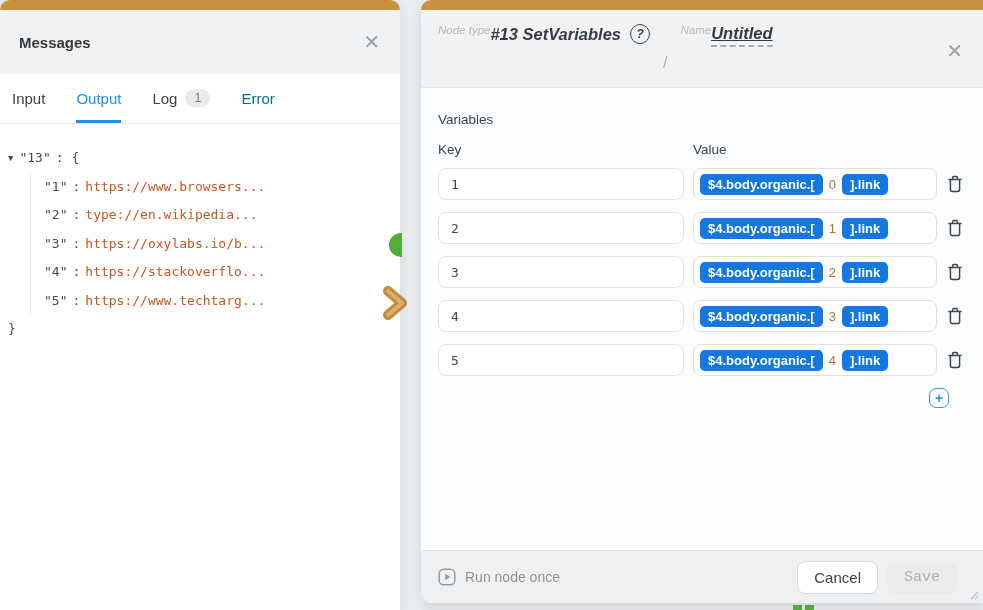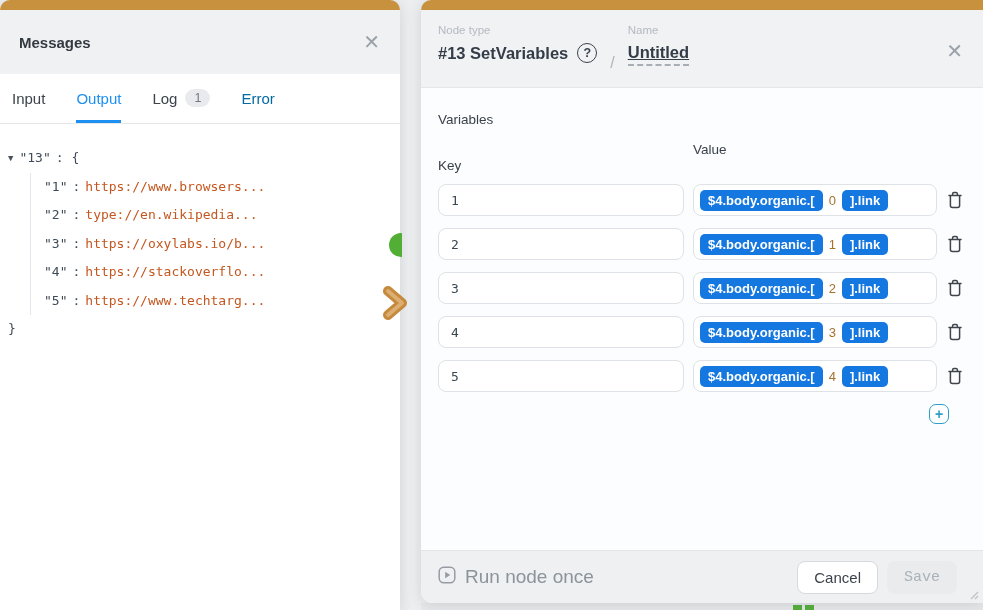--- a/index.html
+++ b/index.html
@@ -45,37 +45,37 @@
                   background:#E7E9EB; z-index:1; }
   .speck { position:absolute; top:605px; width:9px; height:5px; background:#55B13B; z-index:1; }
   .speck.s1 { left:793px; } .speck.s2 { left:805px; }
 
   
   .right-panel { left:421px; width:562px; height:603px; border-radius:12px 0 0 12px;
                  display:flex; flex-direction:column; z-index:4; }
   .right-panel .accent-bar { border-radius:12px 0 0 0; }
   .rp-header { height:78px; background:#F1F2F4; border-bottom:1px solid #E4E7EA;
                display:flex; align-items:flex-start; padding:14px 20px 0 17px; }
-  .field-group { display:flex; flex-direction:column; }
+  .field-group { display:flex; flex-direction:row;font-style:italic; }
   .field-label { font-size:11.5px; color:#B4BAC1; margin-bottom:7px; }
   .field-value { font-size:16.5px; font-weight:bold; color:#333C47; display:flex; align-items:center; }
   .help-circle { width:20px; height:20px; border:1.6px solid #39424D; border-radius:50%;
                  display:inline-flex; align-items:center; justify-content:center;
                  font-size:12.5px; font-weight:bold; color:#39424D; margin-left:9px; cursor:pointer; }
   .hdr-slash { font-size:16px; color:#AEB4BB; font-weight:normal; margin:30px 13px 0; }
   .name-group { margin-top:0; }
   .name-value { text-decoration:underline; border-bottom:2px dashed #A8AEB6; padding-bottom:2px;
                 cursor:text; }
   .rp-close { margin-left:auto; padding-top:17px; }
 
   
   .rp-body { flex:1; background:#FCFDFE; padding:24px 20px 0 17px; }
   .section-label { font-size:13.5px; color:#3A414A; margin-bottom:15px; }
   .cols-header { display:flex; margin-bottom:11px; font-size:13.5px; color:#3A414A; }
-  .cols-header .key-h { width:246px; margin-right:9px;margin-top:16px; }
+  .cols-header .key-h { width:246px; margin-right:9px; }
   .cols-header .val-h { flex:1; }
   .cols-header .sp { width:26px; }
   .var-row { display:flex; align-items:center; margin-bottom:12px; }
   .key-input { width:246px; height:32px; border:1px solid #DEE2E6; border-radius:8px;
                background:#fff; margin-right:9px; padding:0 12px;
                font-family:"DejaVu Sans Mono", monospace; font-size:13px; color:#3A4650; outline:none; }
   .value-field { flex:1; height:32px; border:1px solid #DEE2E6; border-radius:8px; background:#fff;
                  display:flex; align-items:center; padding:0 6px; gap:6px; margin-right:10px; }
   .chip { background:#1577E0; color:#fff; font-size:13px; font-weight:600; border-radius:5px;
           padding:3px 8px; cursor:pointer; white-space:nowrap; }
@@ -83,21 +83,21 @@
   .trash-btn { width:16px; height:18px; cursor:pointer; flex:0 0 auto; display:flex; align-items:center; }
   .add-row { display:flex; justify-content:flex-end; padding-right:14px; margin-top:8px; }
   .add-btn { width:20px; height:20px; border:1.6px solid #2C9FC9; border-radius:7px; color:#2C9FC9;
              font-size:14px; font-weight:600; display:flex; align-items:center; justify-content:center;
              cursor:pointer; line-height:1; background:#fff; }
 
   
   .rp-footer { height:53px; background:#EFF0F2; border-top:1px solid #E3E6E9;
                border-radius:0 0 0 12px; display:flex; align-items:center;
                padding:0 26px 0 17px; position:relative; }
-  .run-once { display:flex; color:#8C939B; font-size:19px; cursor:pointer; }
+  .run-once { display:flex; align-items:center; color:#8C939B; font-size:14px; cursor:pointer; }
   .run-once svg { margin-right:9px; }
   .footer-btns { margin-left:auto; display:flex; gap:9px; }
   .btn { font-size:15px; border-radius:8px; padding:7px 16px; cursor:pointer; border:1px solid transparent; }
   .btn-cancel { background:#fff; border-color:#D5DADE; color:#3D434B; }
   .btn-save { background:#E9EBED; color:#ABB2B9; cursor:default;font-family:Liberation Mono, monospace; }
   .resize-grip { position:absolute; right:4px; bottom:3px; }
 </style>
 </head>
 <body>
 

